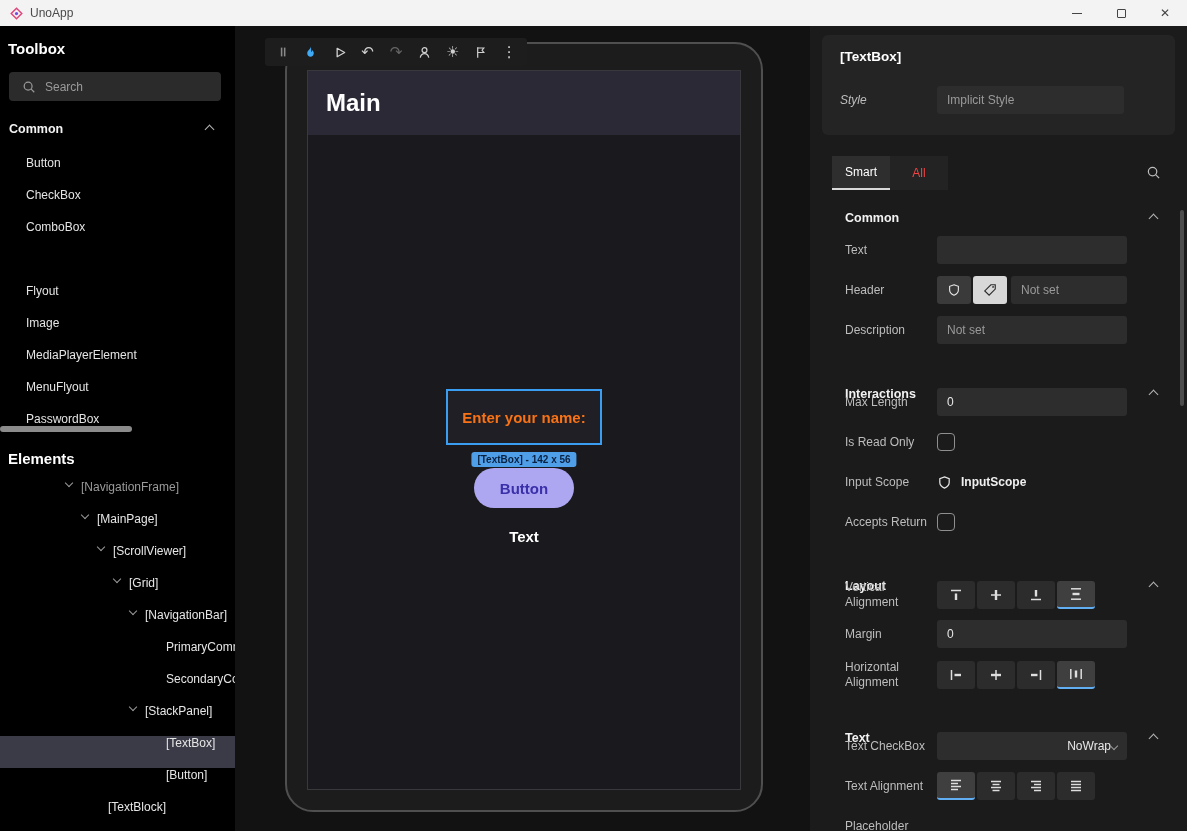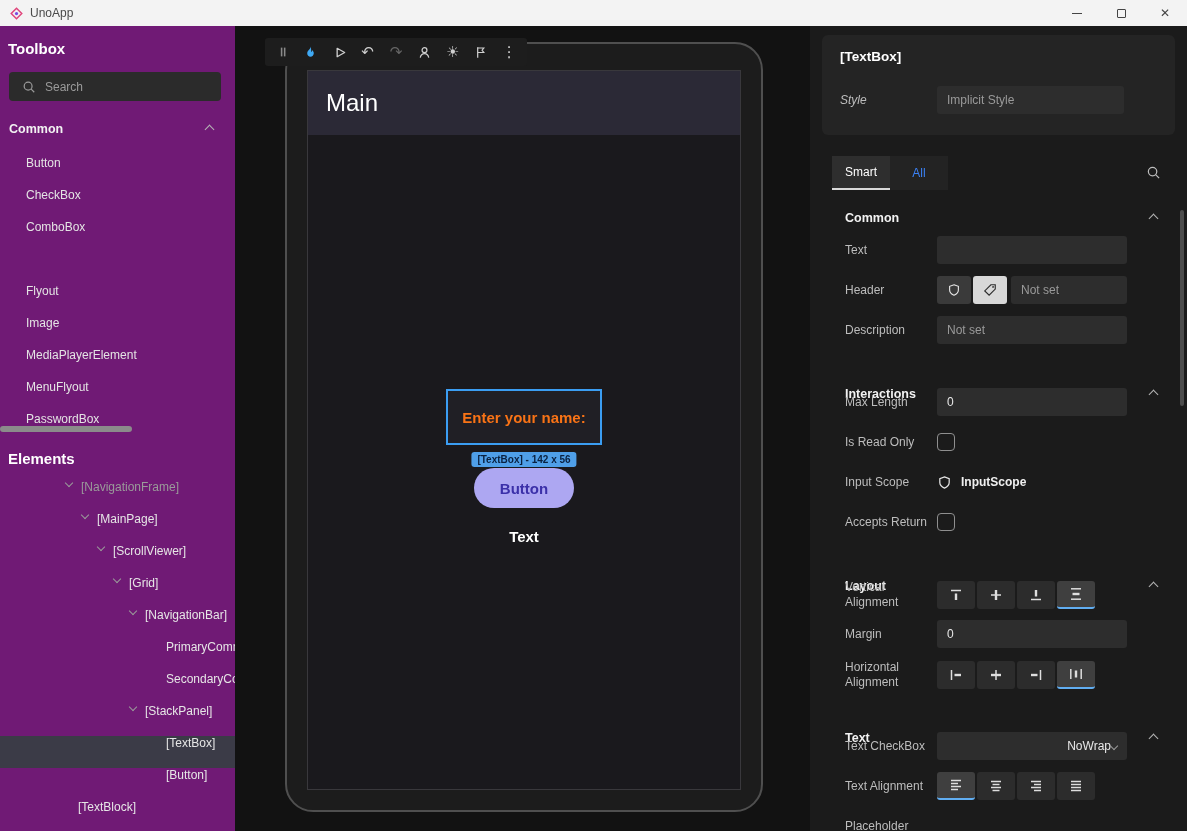--- a/index.html
+++ b/index.html
@@ -10,21 +10,21 @@
   
   .titlebar { position:absolute; top:0; left:0; width:100%; height:26px; background:#f3f3f3;
     display:flex; align-items:center; padding-left:10px; }
   .titlebar .appname { font-size:12px; color:#4a4a4a; margin-left:7px; }
   .win-controls { position:absolute; right:0; top:0; height:26px; display:flex; }
   .win-btn { width:44px; height:26px; display:flex; align-items:center; justify-content:center; color:#444; font-size:12px; cursor:default; }
   .min-glyph { width:10px; height:0; border-top:1px solid #444; display:block; }
   .max-glyph { width:9px; height:9px; border:1px solid #444; border-radius:1px; display:block; }
 
   
-  .sidebar { position:absolute; left:0; top:26px; width:235px; height:805px; background:#701a75; overflow:hidden; }
+  .sidebar { position:absolute; left:0; top:26px; width:235px; height:805px; background:#000000; overflow:hidden; }
   .panel-title { position:absolute; left:8px; font-size:15px; font-weight:bold; color:#ffffff; }
   .searchbox { position:absolute; left:9px; top:46px; width:212px; height:29px; background:#2b2b2b;
     border-radius:4px; display:flex; align-items:center; padding-left:13px; gap:9px; }
   .searchbox span { font-size:12px; color:#9a9a9a; }
   .side-section { position:absolute; left:0; top:88px; width:235px; height:30px; display:flex;
     align-items:center; justify-content:space-between; padding:0 22px 0 9px; }
   .side-section span { font-size:12.5px; font-weight:bold; color:#f2f2f2; }
   .tb-item { position:absolute; left:0; width:235px; height:32px; display:flex; align-items:center;
     padding-left:26px; font-size:12px; color:#e4e4e4; }
   .hscroll { position:absolute; left:0; top:400px; width:132px; height:6px; background:#8b8b8b; border-radius:3px; }
@@ -45,21 +45,21 @@
     border-radius:3px; display:flex; align-items:center; padding:0 9px; gap:11px; z-index:6; }
   .tool-ic { width:18px; height:18px; display:flex; align-items:center; justify-content:center; color:#cfcfcf; }
   .tool-ic.glyph { font-family:"DejaVu Sans", sans-serif; font-size:15px; line-height:1; }
   .tool-ic.disabled { color:#666; }
   .device-frame { position:absolute; left:50px; top:16px; width:478px; height:770px;
     border:2px solid #4f4f4f; border-radius:28px; background:#1c1c1c; z-index:2; }
   .device-screen { position:absolute; left:20px; top:26px; width:434px; height:720px;
     background:#1a191d; border:1px solid #39383c; overflow:hidden; }
   .nav-header { position:absolute; left:0; top:0; width:100%; height:64px; background:#2b2936;
     display:flex; align-items:center; padding-left:18px; }
-  .nav-header span { font-size:24px; color:#ffffff; font-weight:400; }
+  .nav-header span { font-size:24px; color:#ffffff; font-weight:700; }
   .canvas-textbox { position:absolute; left:50%; transform:translateX(-50%); top:318px; width:156px; height:56px;
     border:2px solid #3b9df2; background:#201f25; display:flex; align-items:center; justify-content:center; }
   .canvas-textbox span { font-size:15px; font-weight:bold; color:#f97316; }
   .sel-badge { position:absolute; left:50%; transform:translateX(-50%); top:381px; background:#4f9fe8;
     color:#0a2140; font-size:10px; font-weight:bold; padding:2px 6px; border-radius:3px; white-space:nowrap; }
   .uno-btn { position:absolute; left:50%; transform:translateX(-50%); top:397px; width:100px; height:40px;
     background:#ada7f2; color:#3b30a9; border:none; border-radius:20px; font-size:15px; font-weight:600;
     font-family:"Liberation Sans", sans-serif; }
   .canvas-textblock { position:absolute; left:50%; transform:translateX(-50%); top:457px;
     font-size:15px; font-weight:bold; color:#ffffff; }
@@ -69,21 +69,21 @@
   .insp-card { position:absolute; left:12px; top:9px; width:353px; height:100px; background:#242424; border-radius:6px; padding:14px 18px; }
   .insp-card .ctitle { font-size:13.5px; font-weight:bold; color:#ffffff; }
   .style-row { display:flex; align-items:center; margin-top:22px; }
   .style-row .plabel { width:97px;font-style:italic; }
   .plabel { font-size:12px; color:#bdbdbd; }
   .pinput { width:190px; height:28px; background:#2d2d2d; border-radius:3px; display:flex; align-items:center;
     padding:0 10px; font-size:12px; color:#e8e8e8; }
   .pinput.placeholder { color:#9a9a9a; }
   .tab { position:absolute; height:34px; width:58px; display:flex; align-items:center; justify-content:center; font-size:12px; top:130px; }
   .tab.active { background:#2e2e2e; color:#ffffff; border-bottom:2px solid #d9d9d9; }
-  .tab.inactive { background:#232323; color:#3b82f6; }
+  .tab.inactive { background:#232323; color:#ef4444; }
   .tabs-search { position:absolute; right:26px; top:139px; color:#bdbdbd; }
   .sect { position:absolute; left:35px; width:312px; height:24px; display:flex; align-items:center; justify-content:space-between; }
   .sect span { font-size:12.5px; font-weight:bold; color:#f2f2f2; }
   .prow { position:absolute; left:35px; width:312px; min-height:28px; display:flex; align-items:center; }
   .prow .plabel { width:92px; flex:none; line-height:1.25; }
   .checkbox { width:18px; height:18px; border:1px solid #8f8f8f; border-radius:4px; background:transparent; }
   .seg-group { display:flex; gap:2px; }
   .seg { width:38px; height:28px; background:#2c2c2c; border-radius:3px; display:flex; align-items:center; justify-content:center; color:#dedede; }
   .seg.sel { background:#3f3f3f; border-bottom:2px solid #61aef2; }
   .hdr-toggle { display:flex; gap:2px; }
@@ -178,21 +178,21 @@
     <div class="tree-row" style="top:678px;padding-left:130px">
       <i class="chev down small"></i>
       <span>[StackPanel]</span>
     </div>
     <div class="tree-row selected" style="top:710px;padding-left:166px">
       <span>[TextBox]</span>
     </div>
     <div class="tree-row" style="top:742px;padding-left:166px">
       <span>[Button]</span>
     </div>
-    <div class="tree-row" style="top:774px;padding-left:78px">
+    <div class="tree-row" style="top:774px;padding-left:108px">
       <span>[TextBlock]</span>
     </div>
   </div>
 
   <div class="canvas">
 
     <div class="device-frame">
       <div class="device-screen">
         <div class="nav-header">
           <span>Main</span>

